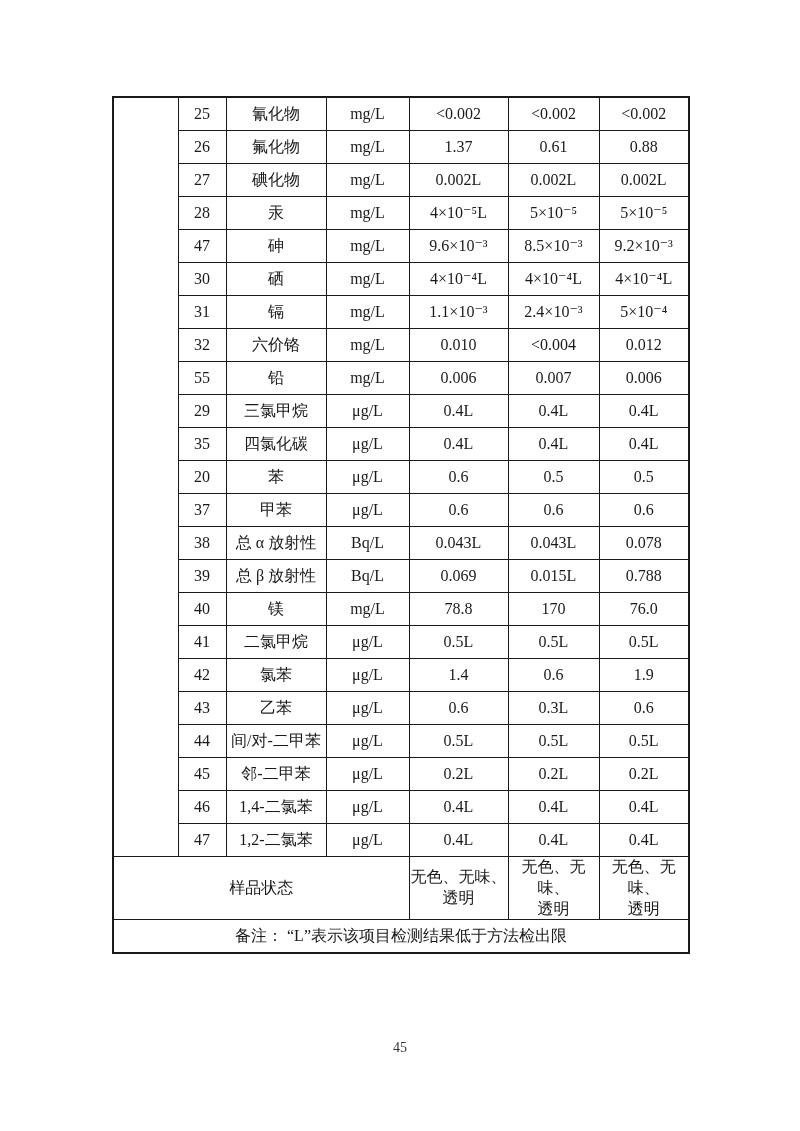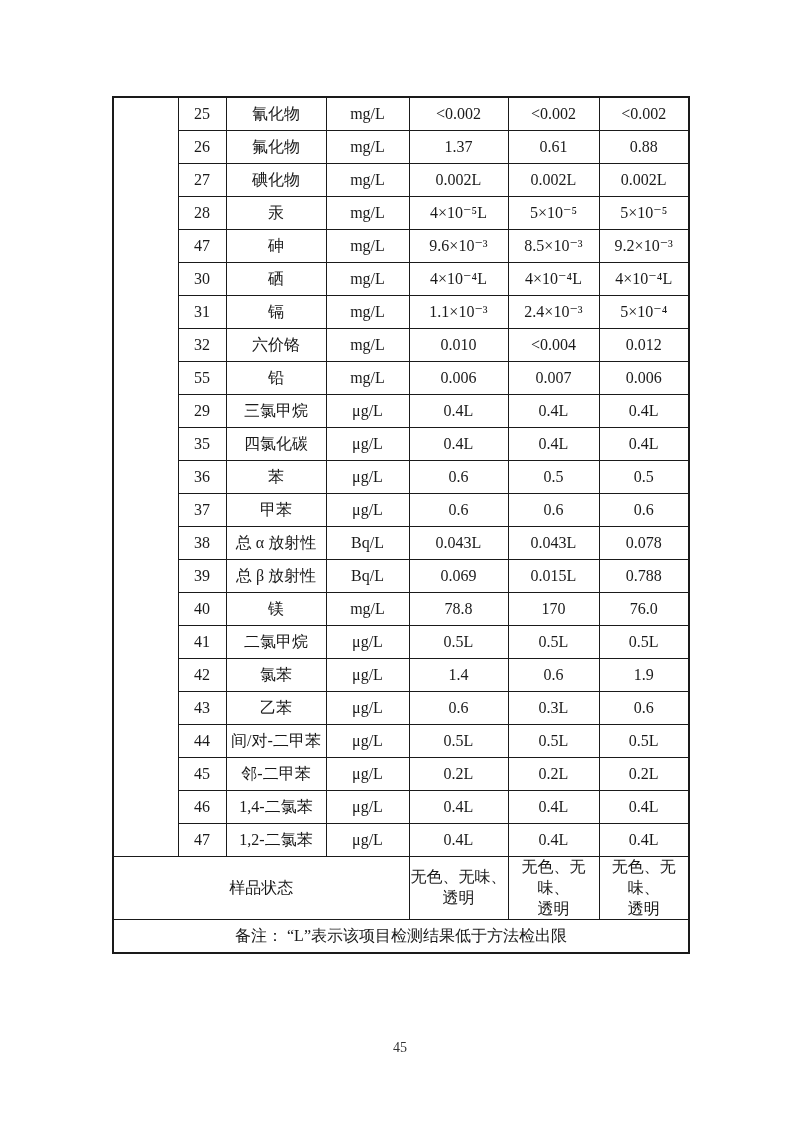--- a/index.html
+++ b/index.html
@@ -151,21 +151,21 @@
   </tr>
         <tr class="data-row">
     <td class="c-no">35</td>
     <td class="c-name">四氯化碳</td>
     <td class="c-unit">μg/L</td>
     <td class="c-val">0.4L</td>
     <td class="c-val">0.4L</td>
     <td class="c-val">0.4L</td>
   </tr>
         <tr class="data-row">
-    <td class="c-no">36</td>
+    <td class="c-no">20</td>
     <td class="c-name">苯</td>
     <td class="c-unit">μg/L</td>
     <td class="c-val">0.6</td>
     <td class="c-val">0.5</td>
     <td class="c-val">0.5</td>
   </tr>
         <tr class="data-row">
     <td class="c-no">37</td>
     <td class="c-name">甲苯</td>
     <td class="c-unit">μg/L</td>

